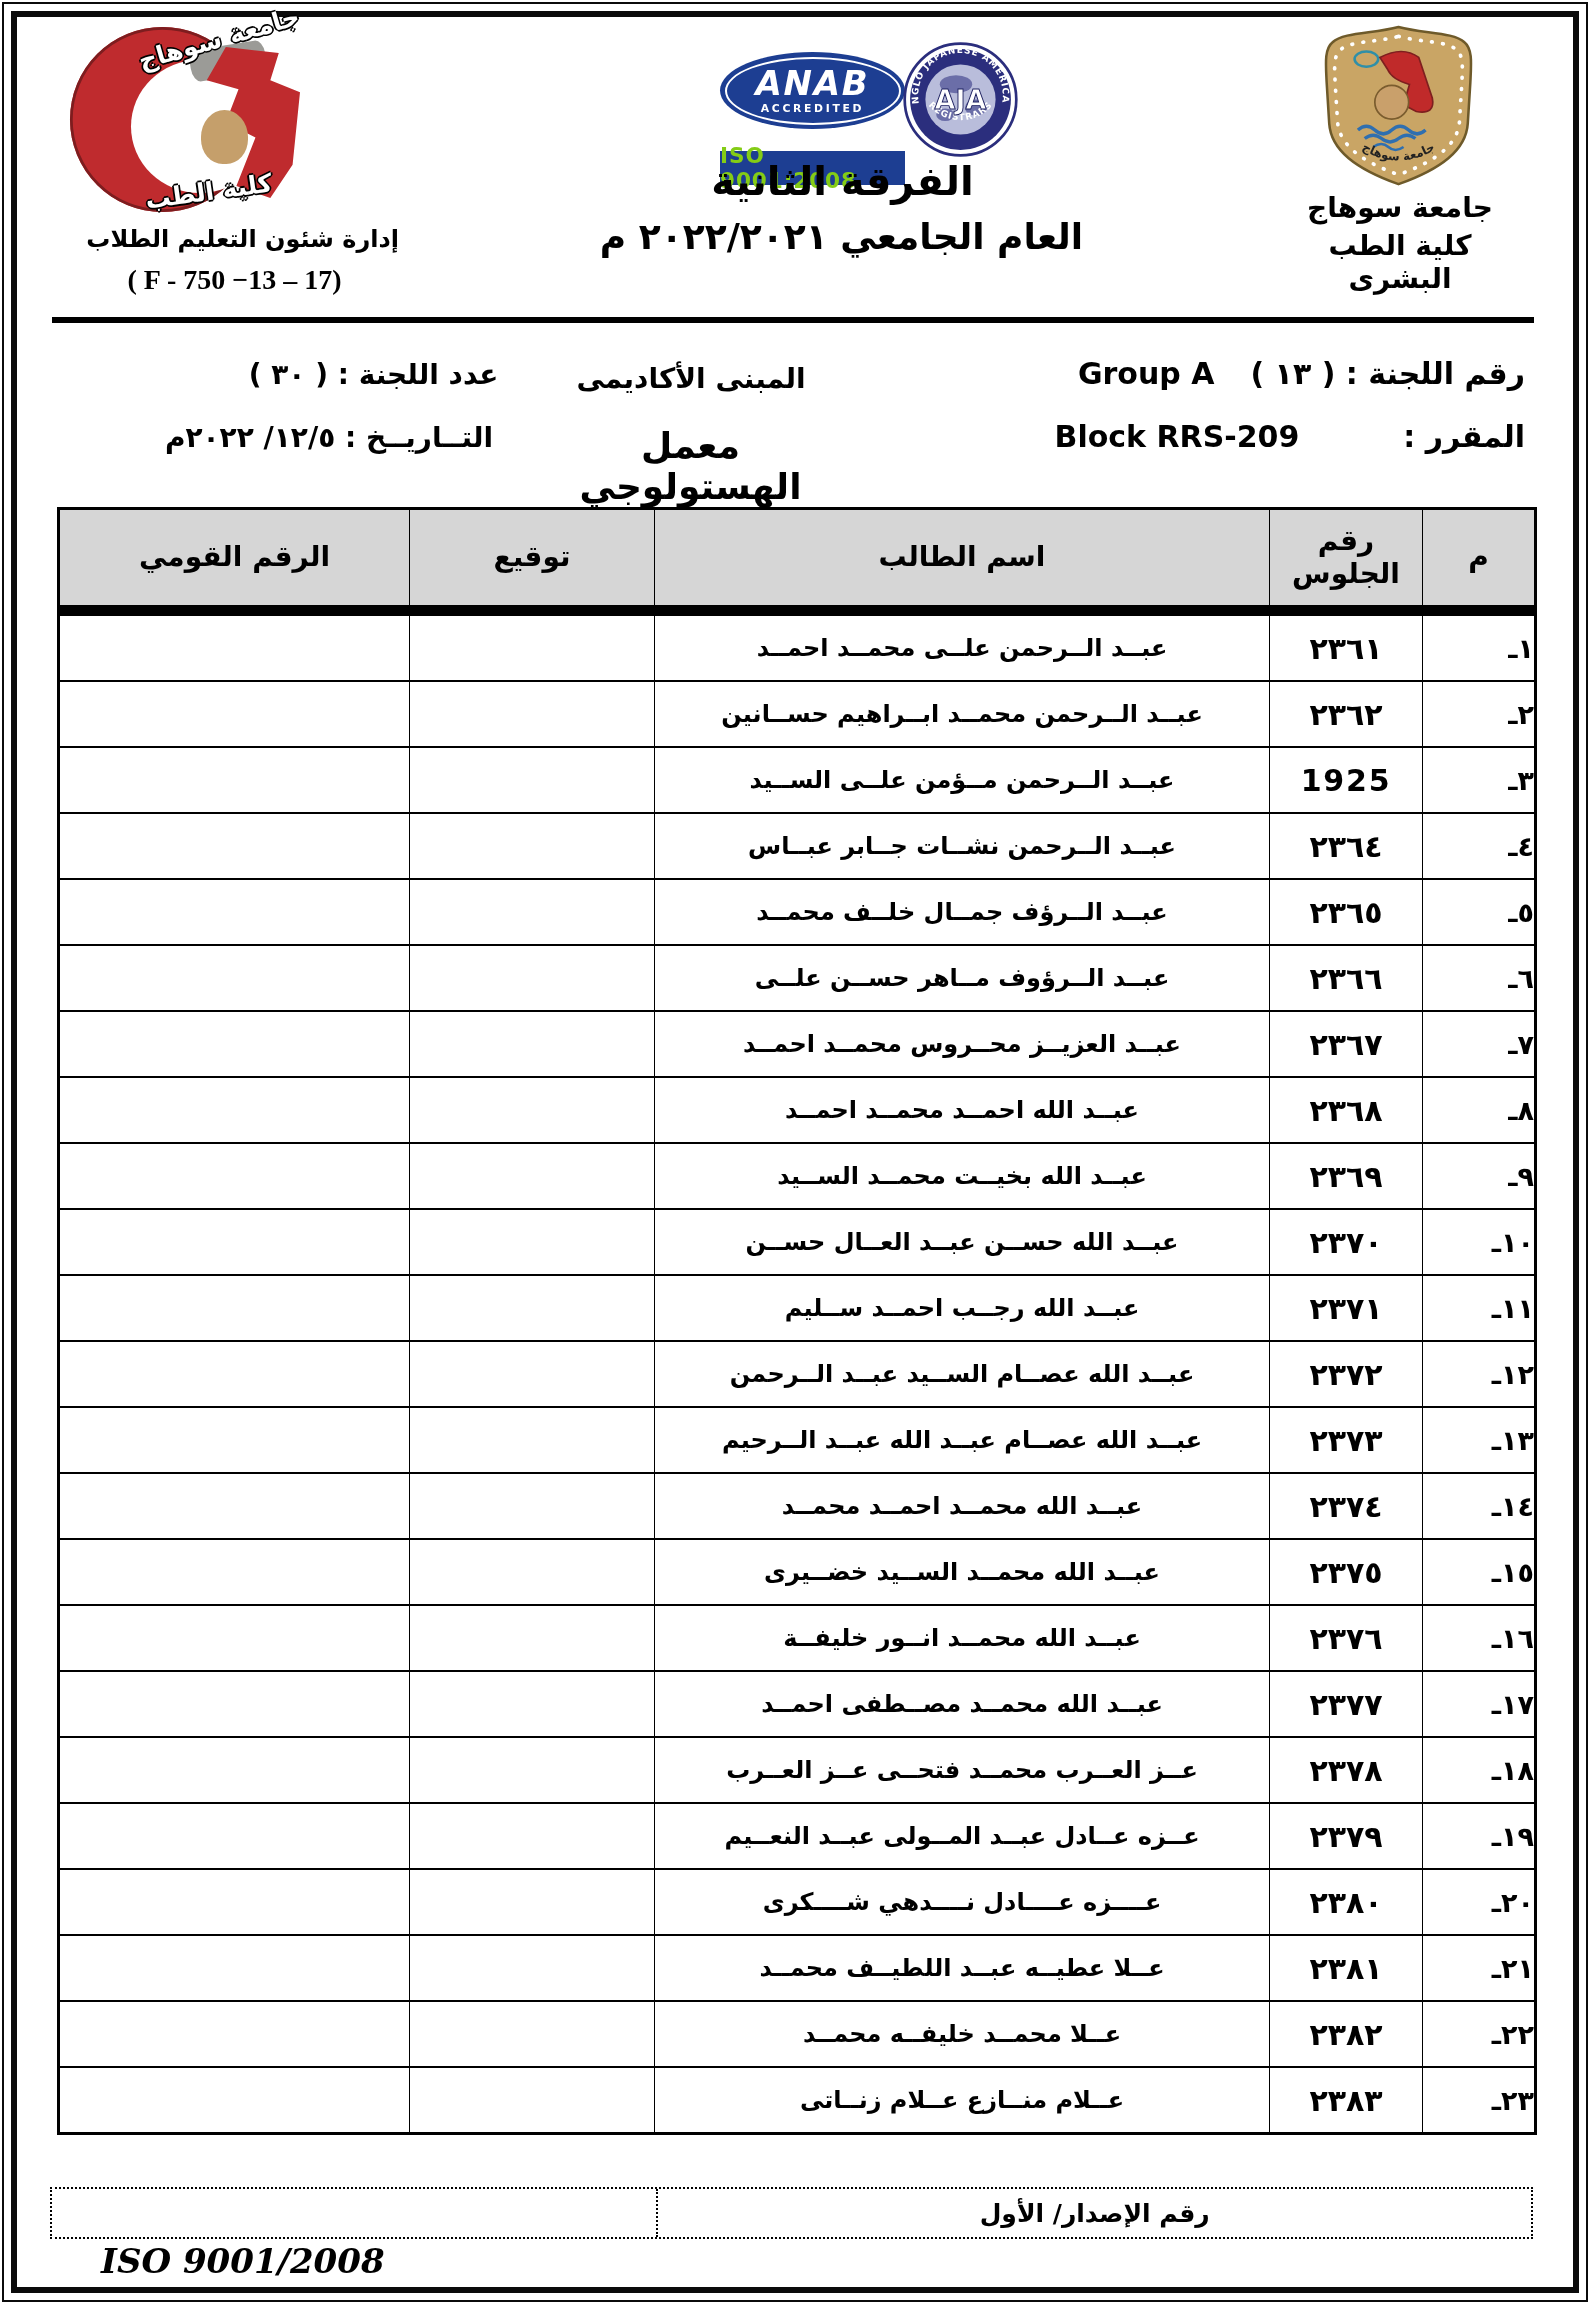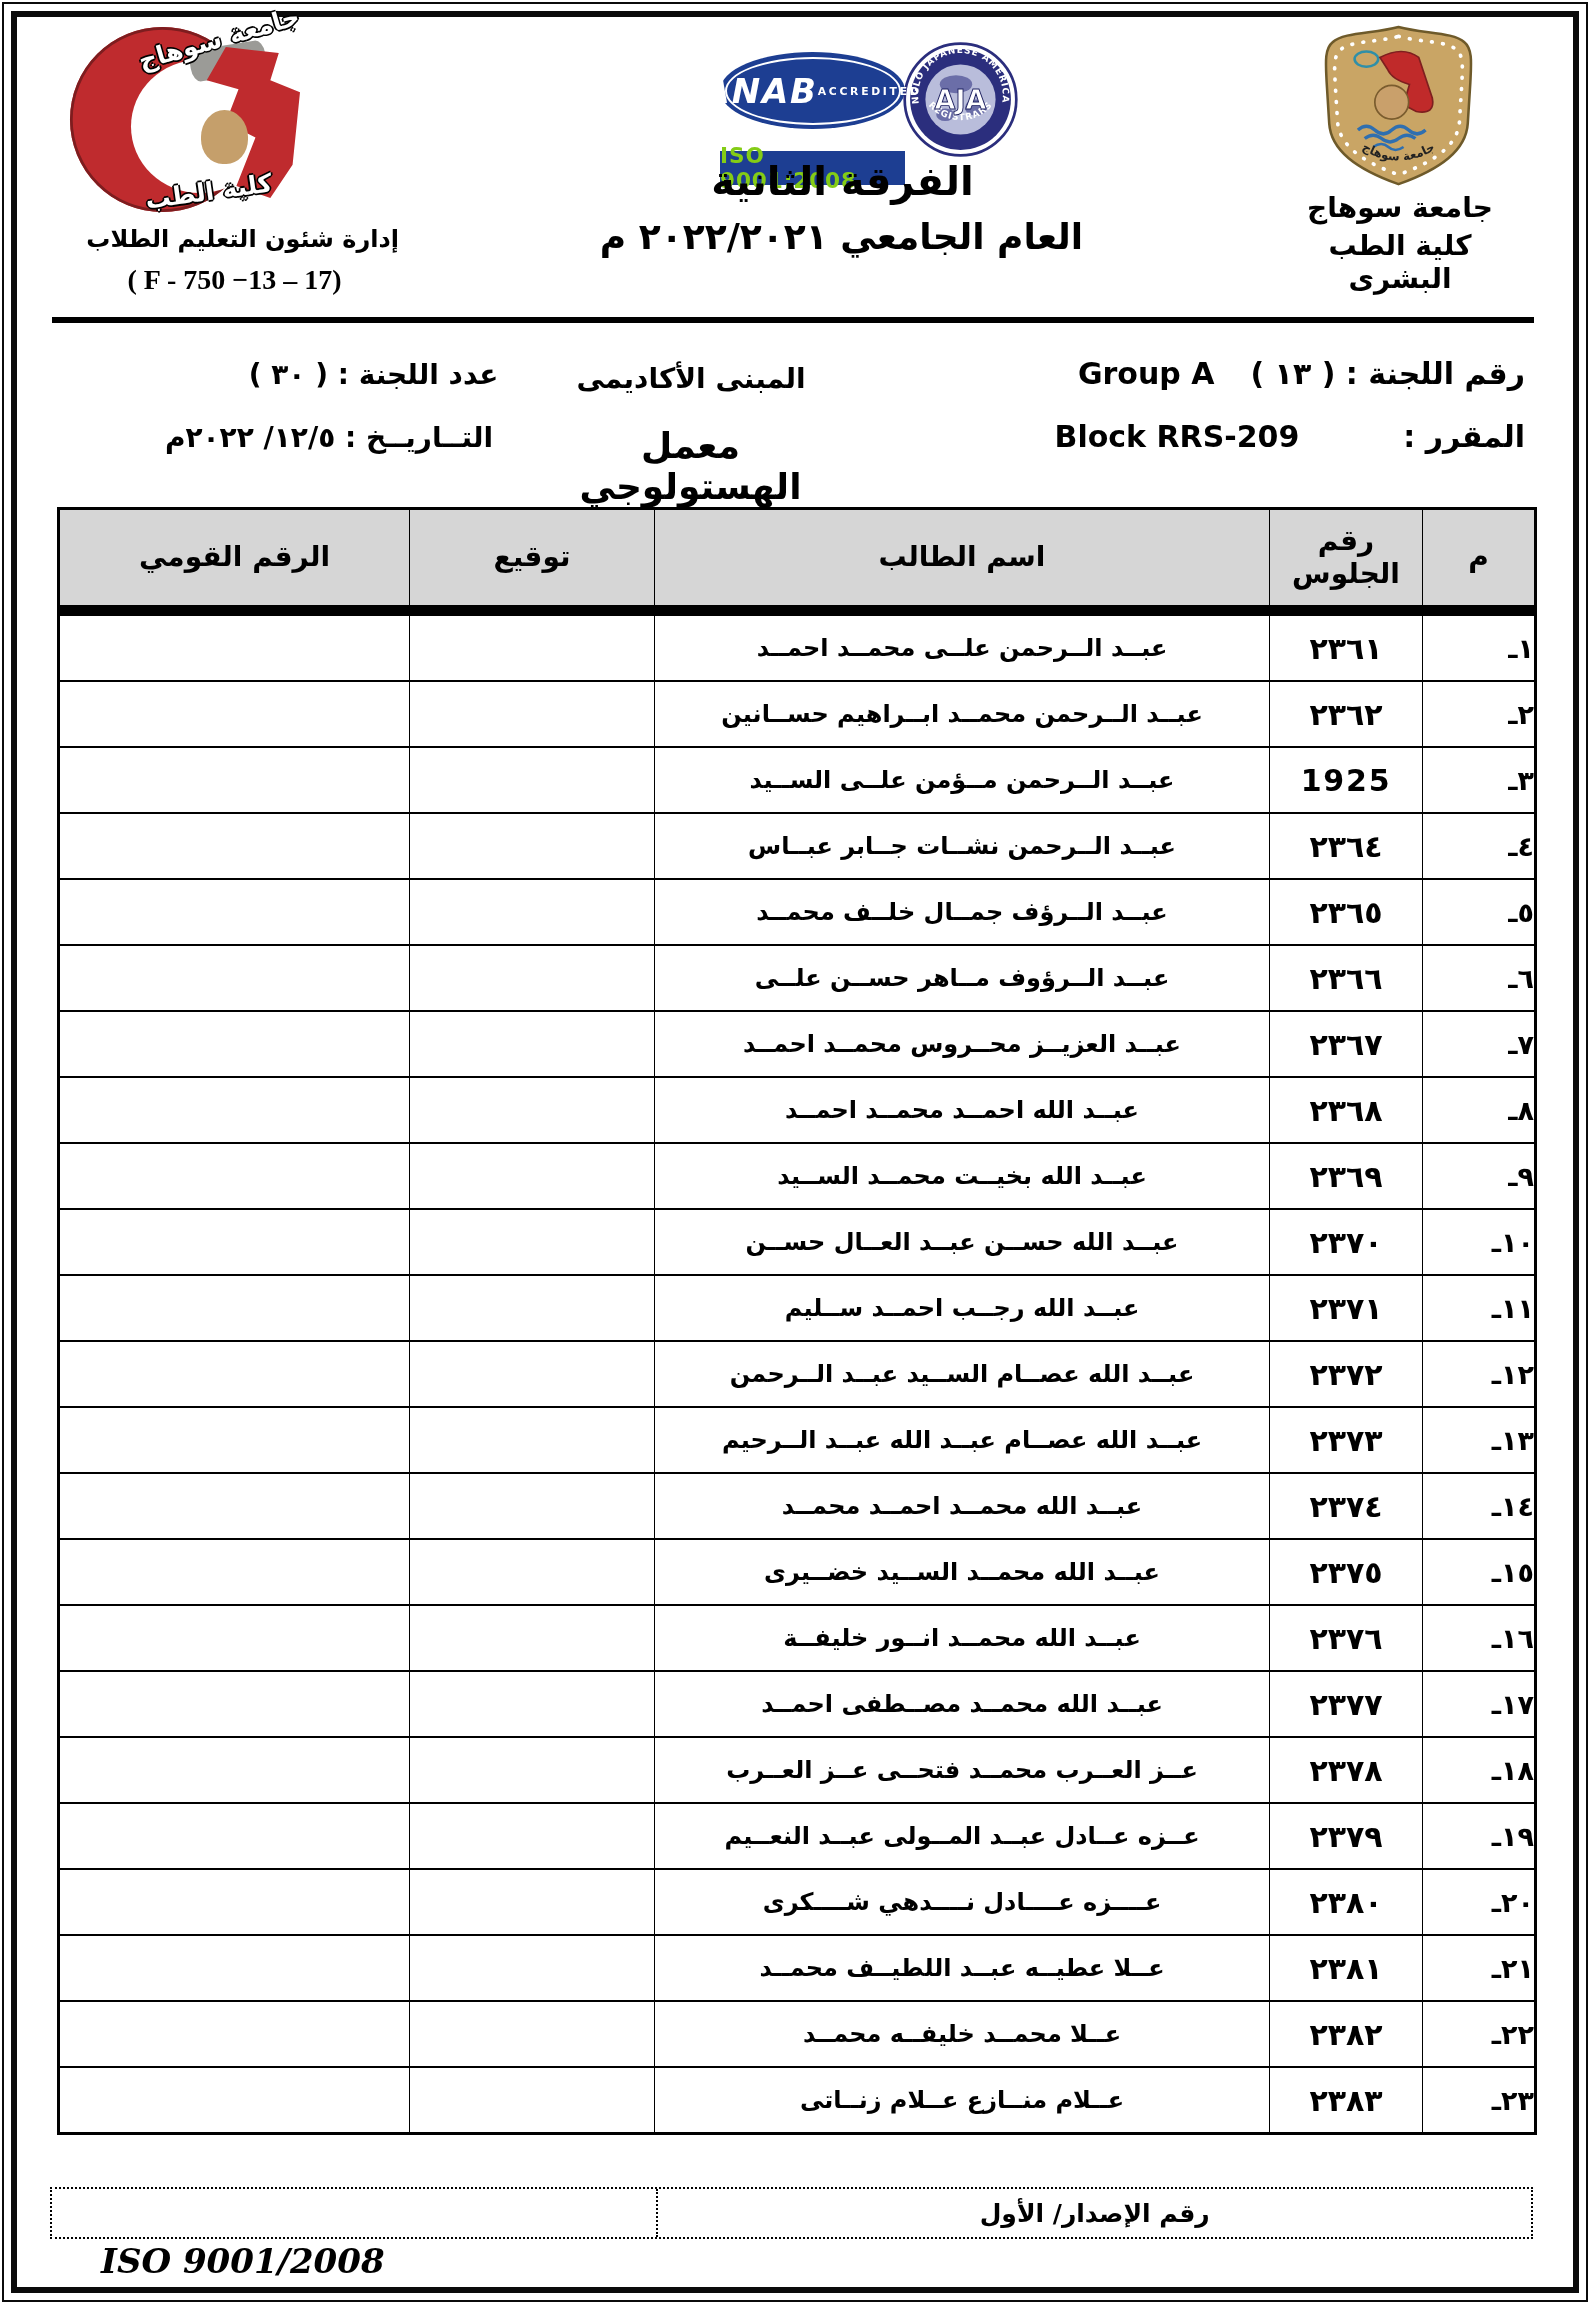--- a/index.html
+++ b/index.html
@@ -21,21 +21,21 @@
   .cres-face{position:absolute;left:142px;top:90px;width:47px;height:54px;border-radius:50% 50% 46% 46%;background:#c59f6b;}
   .cres-top-text,.cres-bottom-text{position:absolute;font-weight:bold;color:#fff;white-space:nowrap;
     text-shadow:-1.8px 0 #000,1.8px 0 #000,0 -1.8px #000,0 1.8px #000,-0.9px -0.9px #000,0.9px 0.9px #000;}
   .cres-top-text{left:77px;top:3.6px;font-size:25px;transform:rotate(-16deg);}
   .cres-bottom-text{left:86px;top:157px;font-size:25px;transform:rotate(-8deg);}
 
   .admin-dept{position:absolute;top:225px;left:70px;width:329px;text-align:right;font-size:24px;font-weight:bold;}
   .form-code{position:absolute;top:264px;left:70px;width:329px;text-align:center;font-size:28px;font-weight:bold;font-family:"Liberation Serif",serif;}
 
   .anab{position:absolute;left:720px;top:52px;width:191px;}
-  .anab-oval{width:185px;height:77px;background:#1d3e92;border-radius:50%;position:relative;display:flex;align-items:center;justify-content:center;}
+  .anab-oval{width:185px;height:77px;background:#1d3e92;border-radius:50%;position:relative;display:flex;flex-direction:column;align-items:center;justify-content:center;}
   .anab-oval::before{content:"";position:absolute;inset:4.5px;border:2.7px solid #fff;border-radius:50%;}
   .anab-name{font-size:34px;font-weight:bold;font-style:italic;color:#fff;letter-spacing:1.8px;line-height:1;z-index:1;}
   .anab-acc{font-size:10.8px;font-weight:bold;color:#fff;letter-spacing:2.7px;margin-top:2.7px;z-index:1;}
   .anab-iso{margin-top:22px;width:185px;height:34px;background:#1d3e92;color:#84cc16;font-weight:bold;font-size:21.6px;display:flex;align-items:center;justify-content:center;letter-spacing:0.9px;}
   .aja{position:absolute;left:902px;top:41px;width:117px;height:117px;}
 
   .shield{position:absolute;left:1314px;top:23.4px;width:169px;height:166px;}
   .right-caption1{position:absolute;top:191px;left:1274px;width:252px;text-align:center;font-size:28px;font-weight:bold;}
   .right-caption2{position:absolute;top:229px;left:1274px;width:252px;text-align:center;font-size:28px;font-weight:bold;}
 

